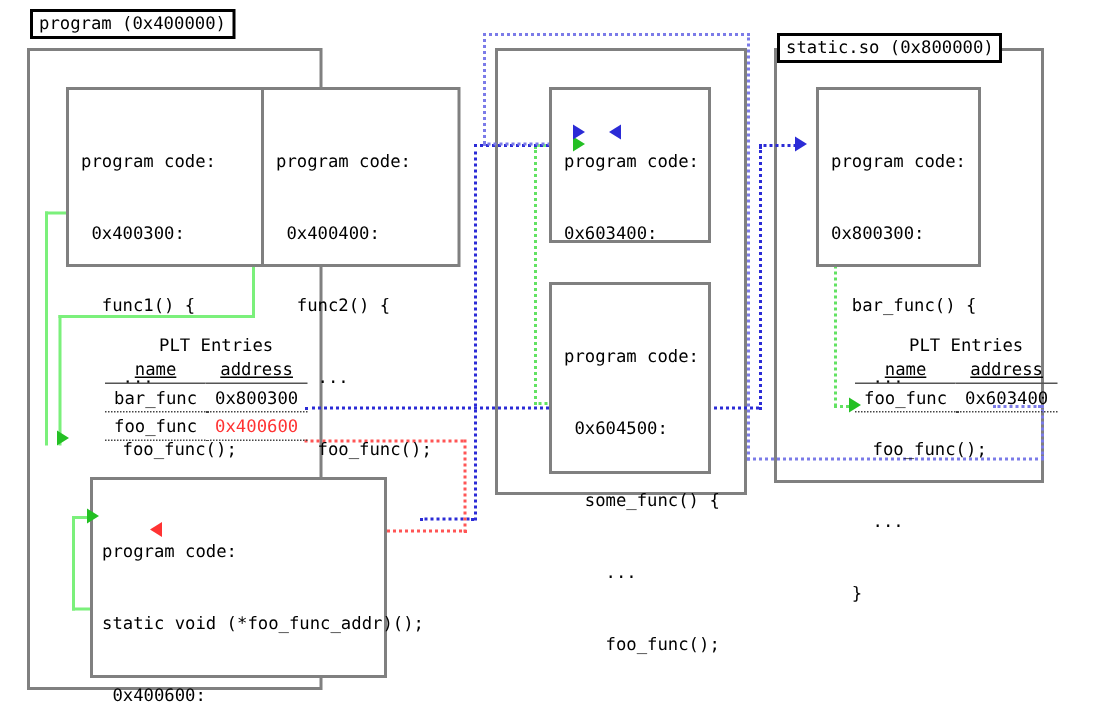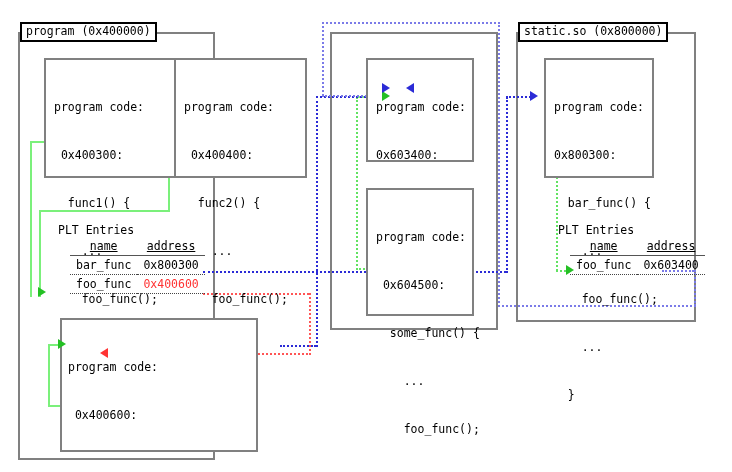--- a/index.html
+++ b/index.html
@@ -10,21 +10,21 @@
   .mod-label{position:absolute;border:2px solid #000;background:#fff;box-sizing:border-box;
              font-size:11.5px;line-height:1;color:#000;display:flex;align-items:center;
              padding:0 4px;white-space:nowrap;z-index:6;}
 
   .code-box{position:absolute;border:2px solid #808080;background:#fff;box-sizing:border-box;
             font-size:11.5px;line-height:16px;color:#000;padding:7px 4px 7px 8px;z-index:5;
             white-space:pre;}
   .code-box .ln{display:block;white-space:pre;}
 
   .plt{position:absolute;z-index:5;font-size:11.5px;line-height:16px;color:#000;}
-  .plt .ttl{display:block;white-space:pre;padding-left:2px;}
+  .plt .ttl{display:block;white-space:pre;padding-left:2px;margin-left:48px;}
   .plt table{border-collapse:collapse;margin-left:14px;}
   .plt th{font-weight:normal;font-size:11.5px;padding:0 6px 1px 6px;text-align:center;
           border-bottom:1.5px solid #555;white-space:nowrap;text-decoration:underline;}
   .plt td{font-size:11.5px;padding:1px 6px 1px 6px;text-align:left;white-space:nowrap;
           border-bottom:1.5px dotted #444;margin-left:28px;}
   .plt td.addr{text-align:center;}
   .plt td.red{color:#ff3333;}
 
   .seg{position:absolute;z-index:3;}
   .gs{background:#7bf07b;}
@@ -83,21 +83,21 @@
   <div class="seg bdot-v2" style="left:498px;top:22px;height:285px;"></div>
   <div class="seg bdot-h2" style="left:322px;top:22px;width:178px;"></div>
   <div class="seg bdot-v2" style="left:322px;top:22px;height:74px;"></div>
   <div class="seg bdot-h2" style="left:322px;top:95px;width:64px;"></div>
 
   <div class="seg rdot-h" style="left:203px;top:293px;width:106px;"></div>
   <div class="seg rdot-v" style="left:309px;top:293px;height:62px;"></div>
   <div class="seg rdot-h" style="left:107px;top:353px;width:204px;"></div>
 
   <div class="mod-box" style="left:18px;top:32px;width:197px;height:428px;"></div>
-  <div class="mod-label" style="left:20px;top:22px;height:20px;">
+  <div class="mod-label" style="left:20px;top:6px;height:20px;">
     <span>program (0x400000)</span>
   </div>
 
   <div class="code-box" style="left:44px;top:58px;width:133px;height:120px;">
     <span class="ln">program code:</span>
     <span class="ln"> 0x400300:</span>
     <span class="ln">  func1() {</span>
     <span class="ln">    ...</span>
     <span class="ln">    foo_func();</span>
     <span class="ln">    ...</span>
@@ -131,20 +131,21 @@
         <tr>
           <td>foo_func</td>
           <td class="addr red">0x400600</td>
         </tr>
       </tbody>
     </table>
   </div>
 
   <div class="code-box" style="left:60px;top:318px;width:198px;height:134px;padding-left:6px;">
     <span class="ln">program code:</span>
+    <span class="ln">static void (*foo_func_addr)();</span>
     <span class="ln"> 0x400600:</span>
     
     
     
     
     
   </div>
 
   <div class="mod-box" style="left:330px;top:32px;width:168px;height:298px;"></div>
 

